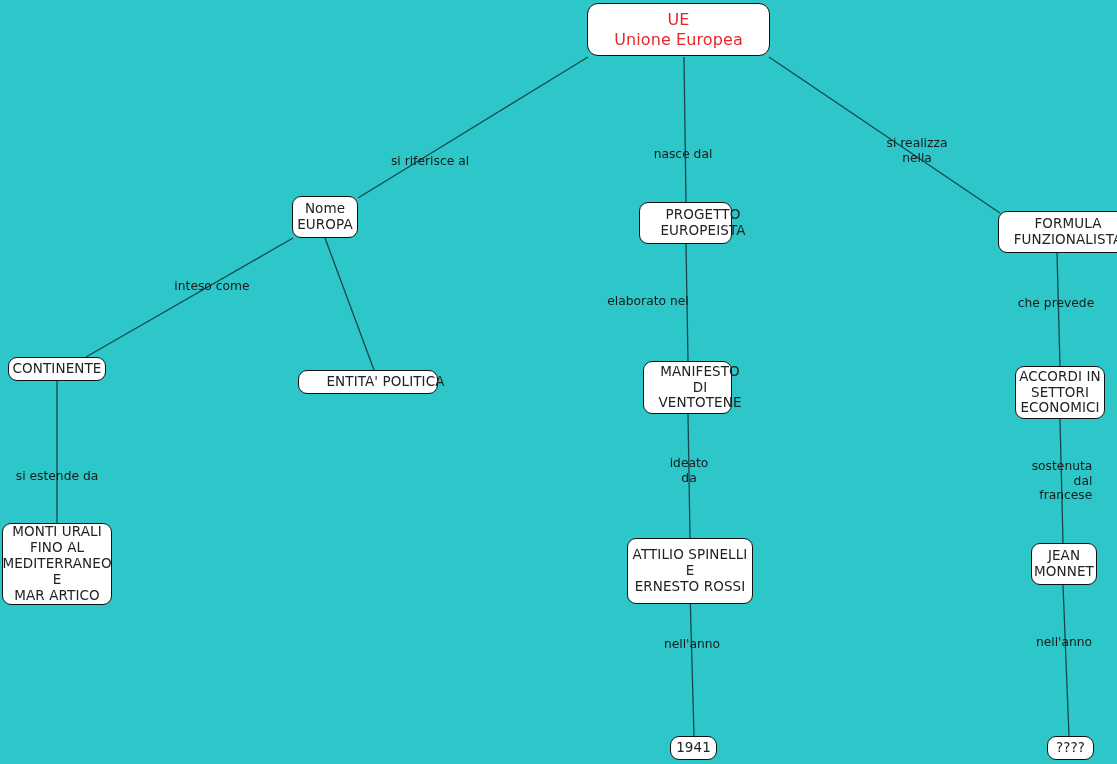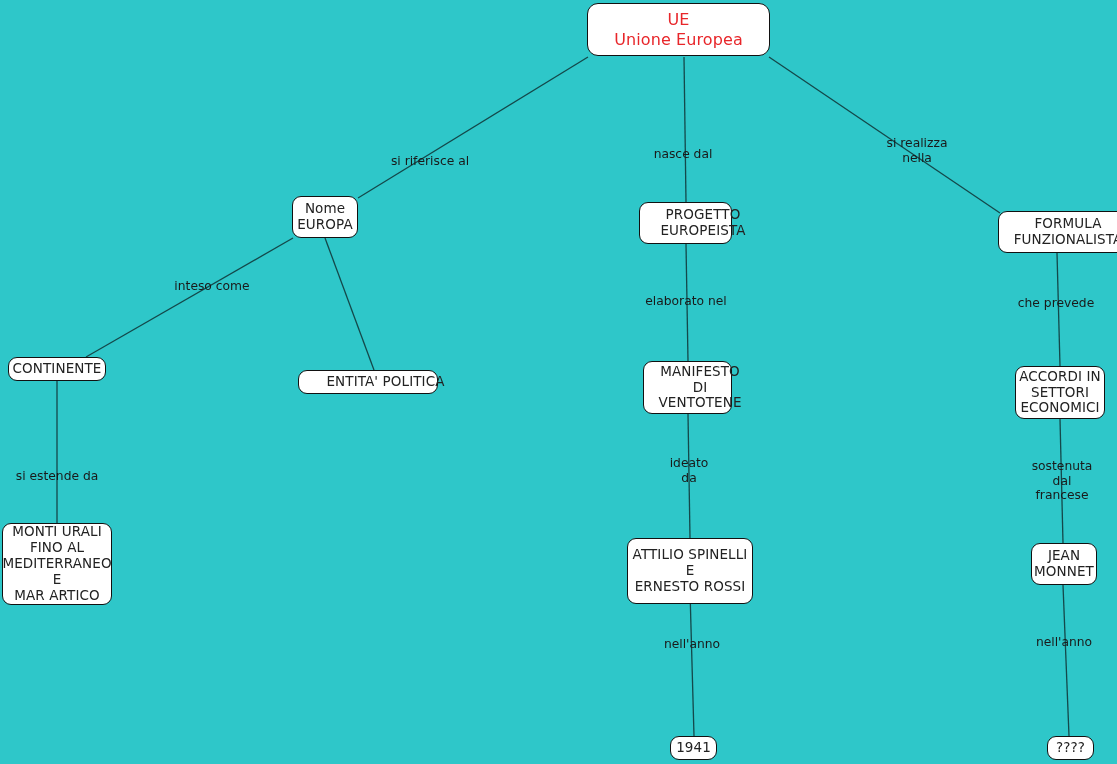--- a/index.html
+++ b/index.html
@@ -81,26 +81,26 @@
       <line x1="1057" y1="253" x2="1060" y2="366" stroke="#14484a" stroke-width="1.3"></line>
       <line x1="1060" y1="419" x2="1063" y2="543" stroke="#14484a" stroke-width="1.3"></line>
       <line x1="1063" y1="585" x2="1069" y2="736" stroke="#14484a" stroke-width="1.3"></line>
     </svg>
   <div id="label-layer">
       <div class="link-label" style="left: 430px; top: 152px; margin-top: 9px;">si riferisce al</div>
       <div class="link-label" style="left: 683px; top: 154px;">nasce dal</div>
       <div class="link-label" style="left: 917px; top: 150px;">si realizza
 nella</div>
       <div class="link-label" style="left: 212px; top: 286px;">inteso come</div>
-      <div class="link-label" style="left: 686px; top: 301px;">elaborato nel</div>
+      <div class="link-label" style="left: 648px; top: 301px;">elaborato nel</div>
       <div class="link-label" style="left: 1056px; top: 303px;">che prevede</div>
       <div class="link-label" style="left: 57px; top: 476px;">si estende da</div>
       <div class="link-label" style="left: 689px; top: 470px;">ideato
 da</div>
-      <div class="link-label" style="left: 1062px; top: 481px;">sostenuta
+      <div class="link-label" style="left: 1062px; top: 481px; text-align: right;">sostenuta
 dal
 francese</div>
       <div class="link-label" style="left: 692px; top: 644px;">nell'anno</div>
       <div class="link-label" style="left: 1064px; top: 642px;">nell'anno</div>
     </div>
   <div id="node-layer">
       <div class="node root" style="left: 587px; top: 3px; width: 183px; height: 53px;">UE
 Unione Europea</div>
       <div class="node" style="left: 292px; top: 196px; width: 66px; height: 42px;">Nome
 EUROPA</div>

